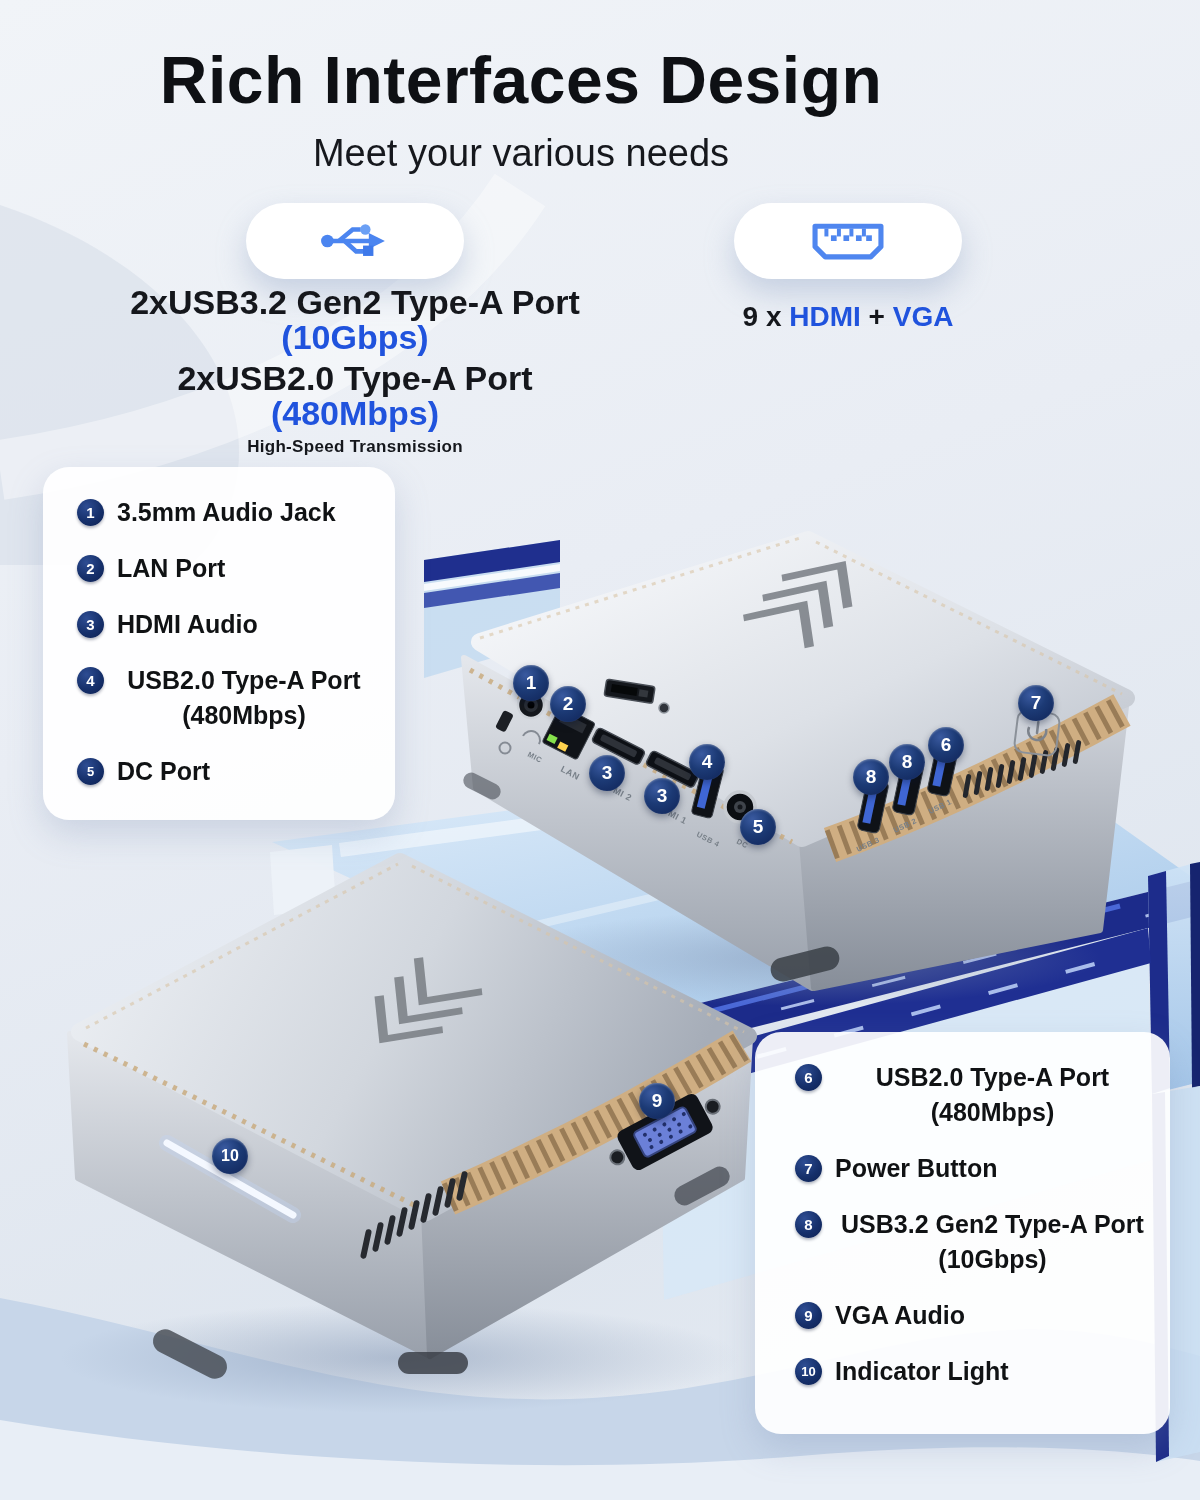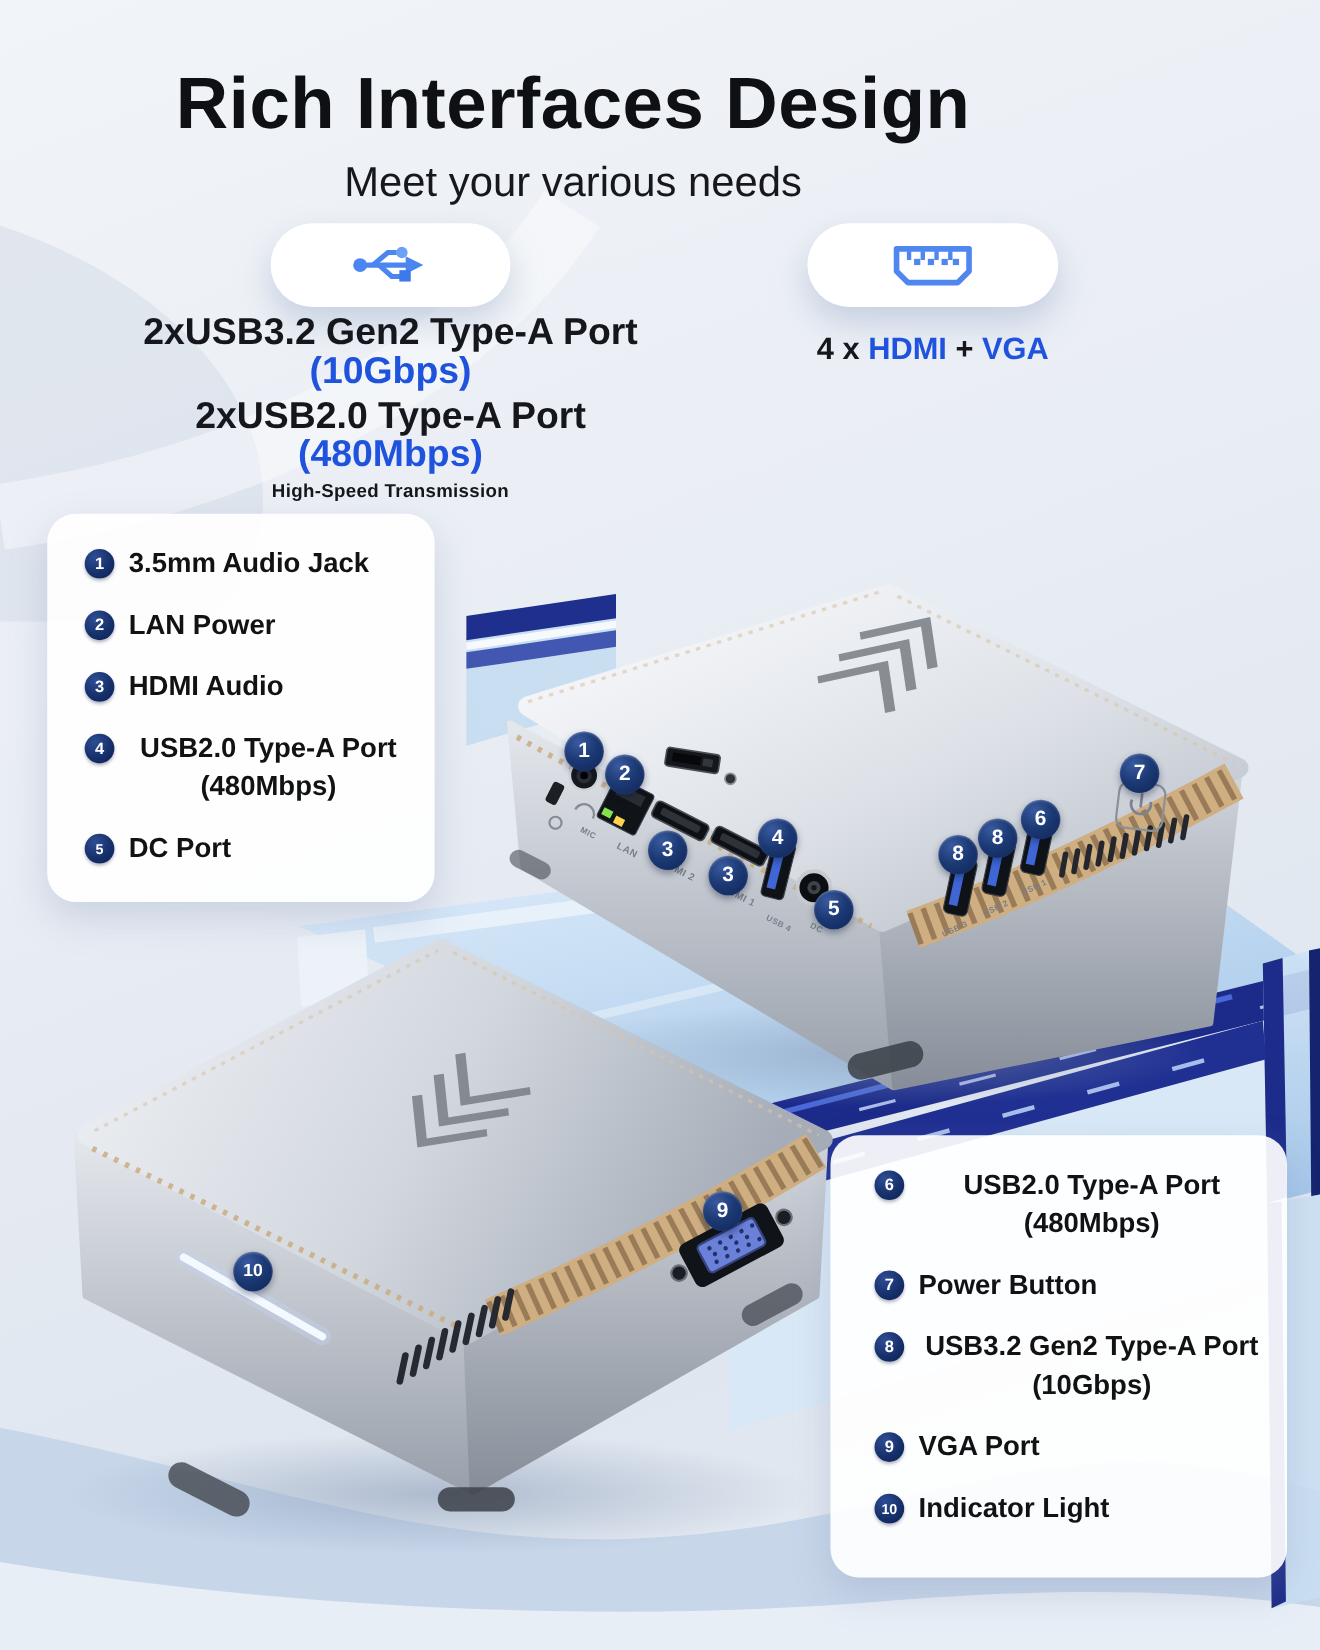--- a/index.html
+++ b/index.html
@@ -3,21 +3,21 @@
 <meta charset="utf-8">
 <style>
   html,body{margin:0;padding:0;}
   .canvas{
     position:relative;width:1200px;height:1500px;overflow:hidden;
     background:linear-gradient(160deg,#f1f4f8 0%,#e9edf4 40%,#dfe6ef 75%,#e6ebf2 100%);
     font-family:"Liberation Sans",sans-serif;
   }
   .scene-svg{position:absolute;left:0;top:0;width:1200px;height:1500px;}
   
-  .hdr{position:absolute;left:0;top:55px;width:1042px;text-align:center;}
+  .hdr{position:absolute;left:0;top:42px;width:1042px;text-align:center;}
   .title{font-size:66px;font-weight:700;color:#0e1014;letter-spacing:.5px;}
   .subtitle{margin-top:14px;font-size:38px;font-weight:400;color:#16181d;}
   
   .feat{position:absolute;text-align:center;}
   .feat-usb{left:95px;top:203px;width:520px;}
   .feat-disp{left:638px;top:203px;width:420px;}
   .pill{margin:0 auto;background:#ffffff;border-radius:40px;display:flex;align-items:center;justify-content:center;
         box-shadow:0 14px 30px rgba(140,160,195,.40);}
   .pill-usb{width:218px;height:76px;}
   .pill-disp{width:228px;height:76px;}
@@ -334,32 +334,32 @@
             <path d="M50,11 v7"></path>
         </g>
         <g fill="#4f86ef">
           <rect x="21" y="17" width="5" height="5"></rect>
             <rect x="32" y="17" width="5" height="5"></rect>
             <rect x="43" y="17" width="5" height="5"></rect>
             <rect x="52" y="17" width="5" height="5"></rect>
         </g>
       </svg>
     </div>
-    <div class="disp-line"><span>4 x </span><span class="blue">HDMI</span><span> + </span><span class="blue">VGA</span></div>
+    <div class="disp-line"><span>9 x </span><span class="blue">HDMI</span><span> + </span><span class="blue">VGA</span></div>
   </div>
 
   <div class="card card-left">
     <ul>
       <li>
           <span class="cbadge">1</span>
           <span class="ctext">3.5mm Audio Jack</span>
         </li>
       <li>
           <span class="cbadge">2</span>
-          <span class="ctext">LAN Power</span>
+          <span class="ctext">LAN Port</span>
         </li>
       <li>
           <span class="cbadge">3</span>
           <span class="ctext">HDMI Audio</span>
         </li>
       <li>
           <span class="cbadge">4</span>
           <span class="ctext">USB2.0 Type-A Port (480Mbps)</span>
         </li>
       <li>
@@ -378,21 +378,21 @@
       <li>
           <span class="cbadge">7</span>
           <span class="ctext">Power Button</span>
         </li>
       <li>
           <span class="cbadge">8</span>
           <span class="ctext">USB3.2 Gen2 Type-A Port (10Gbps)</span>
         </li>
       <li>
           <span class="cbadge">9</span>
-          <span class="ctext">VGA Port</span>
+          <span class="ctext">VGA Audio</span>
         </li>
       <li>
           <span class="cbadge">10</span>
           <span class="ctext">Indicator Light</span>
         </li>
     </ul>
   </div>
 
   <div>
     <div class="sbadge" style="left:513px;top:665px;">1</div>

